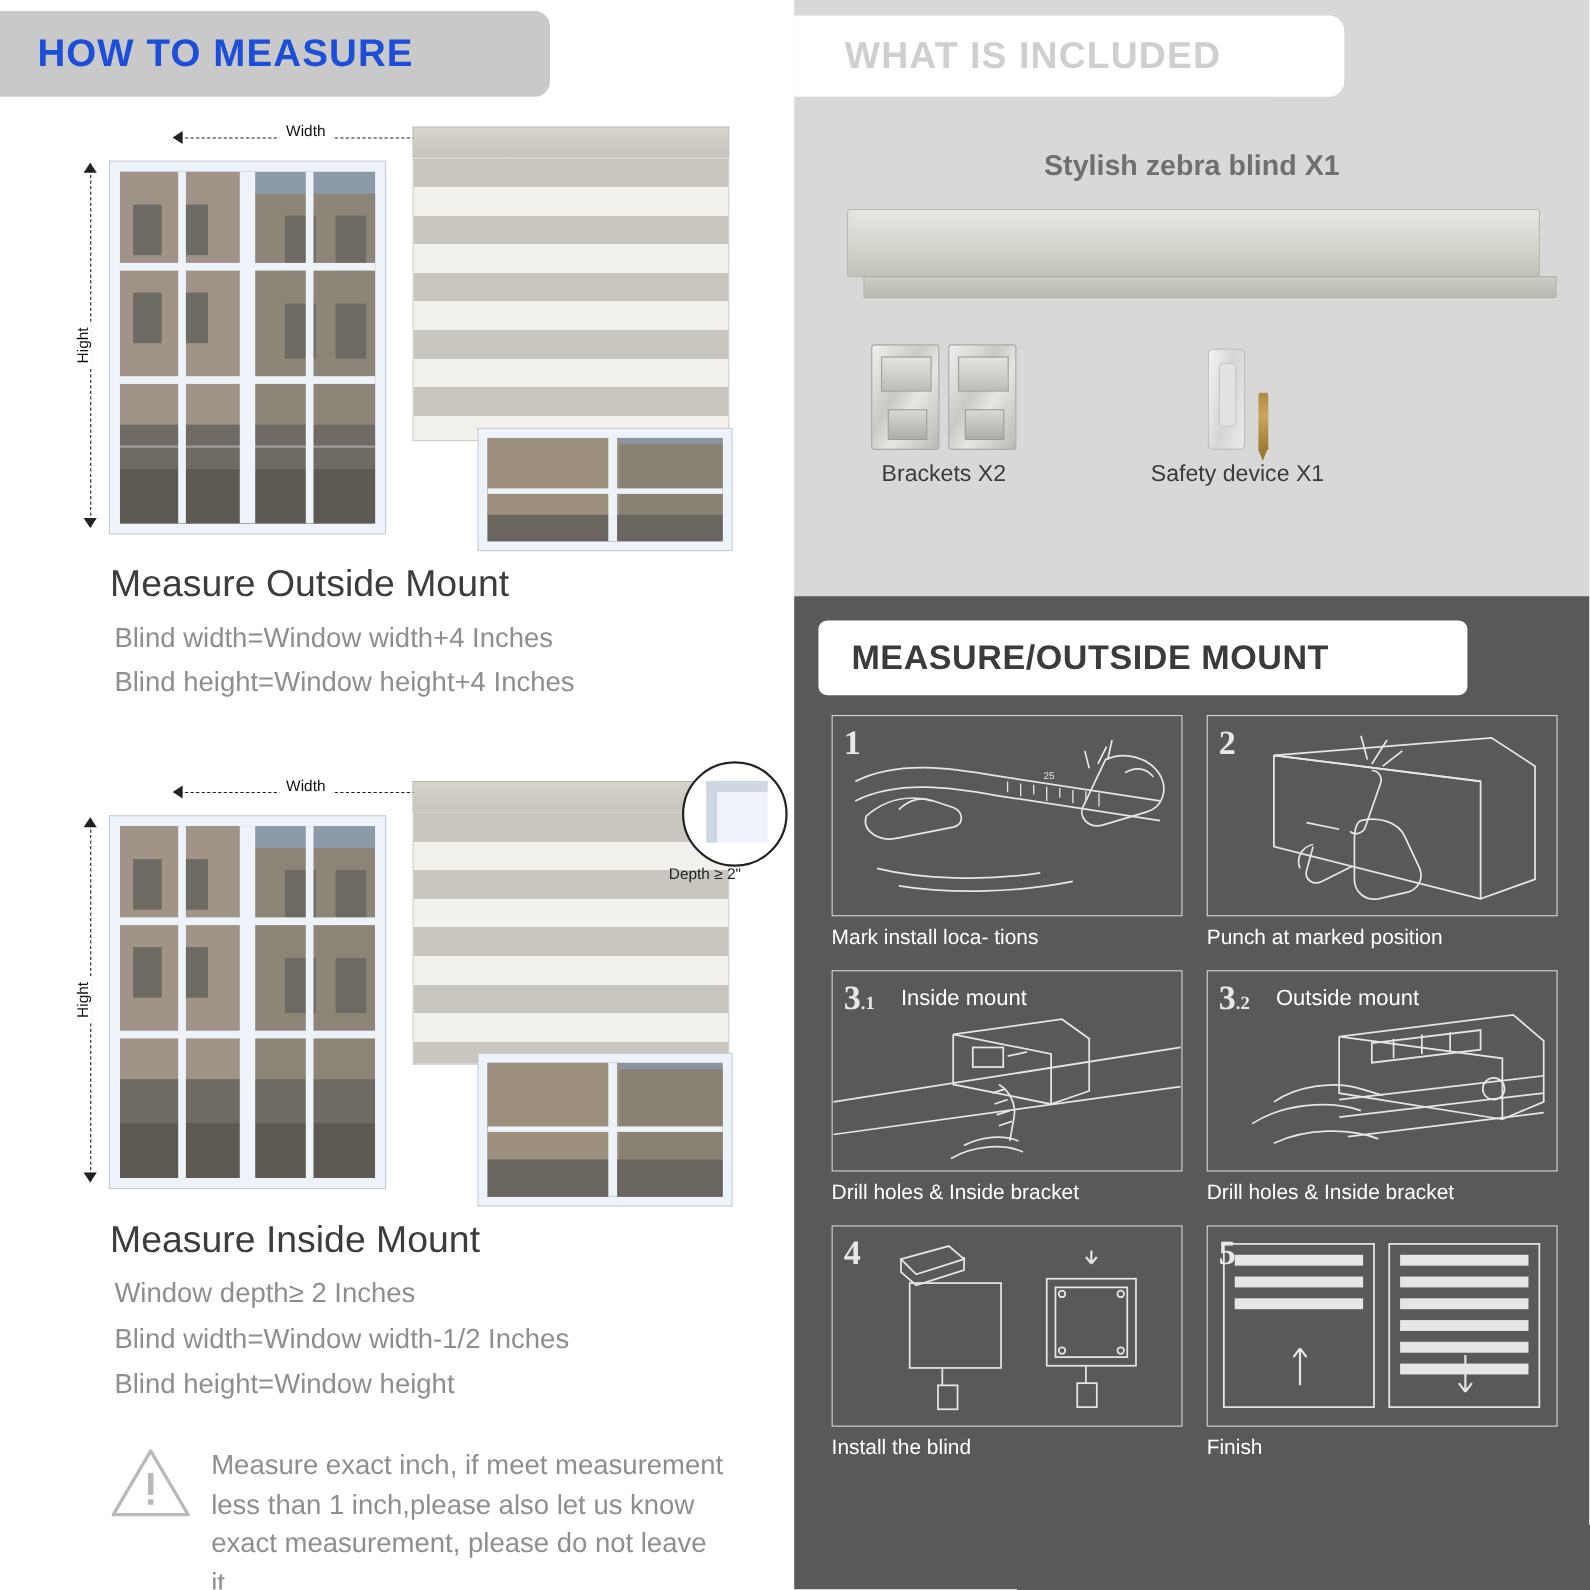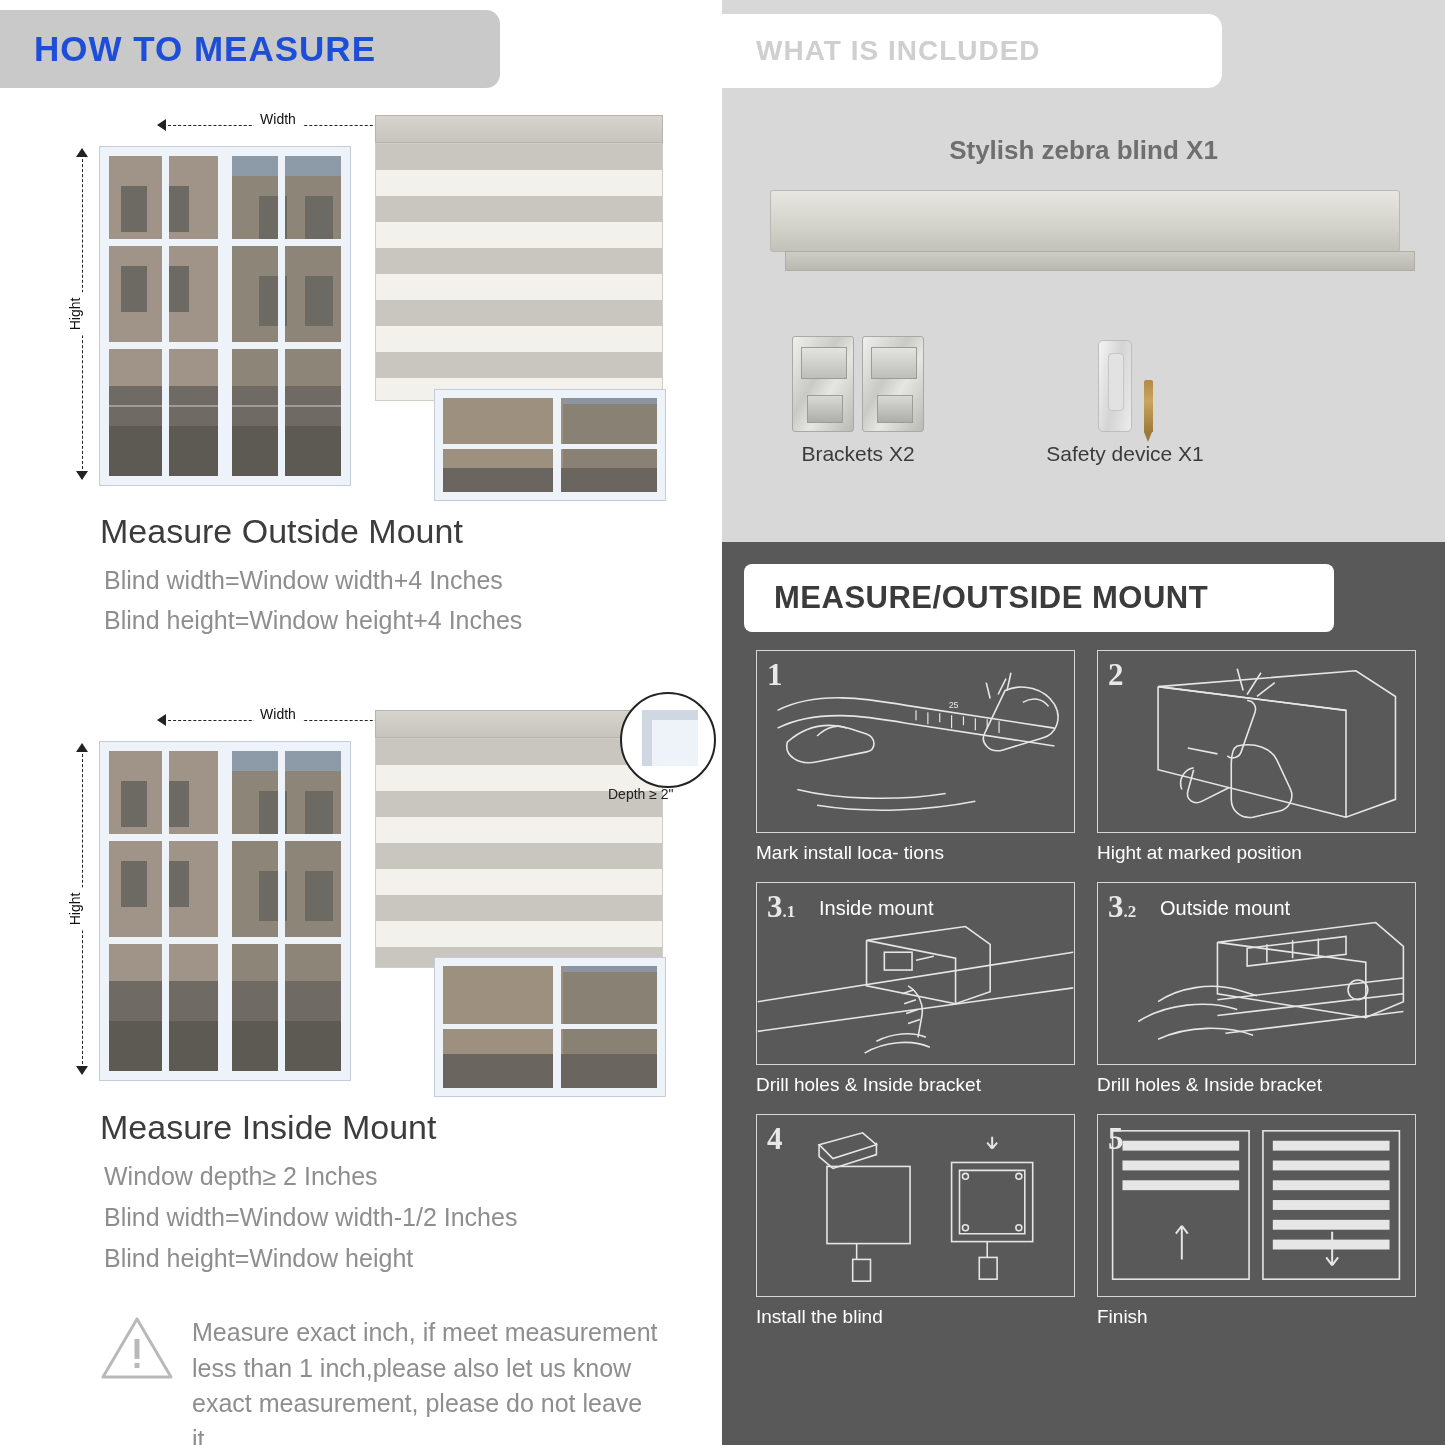--- a/index.html
+++ b/index.html
@@ -133,37 +133,37 @@
   
   .right-top {
     position:absolute; left:722px; top:0; width:723px; height:542px;
     background:#d8d8d8;
   }
   .badge-right {
     position:absolute; left:0; top:14px; width:500px; height:74px;
     background:#ffffff; border-radius:0 14px 14px 0;
     display:flex; align-items:center; padding-left:34px;
   }
-  .badge-right span { color:#cfcfcf; font-size:28px; font-weight:bold; letter-spacing:1px; }
+  .badge-right span { color:#cfcfcf; font-size:34px; font-weight:bold; letter-spacing:1px;margin-left:12px; }
 
   .inc-title {
     position:absolute; top:135px; width:100%; text-align:center;
     font-size:26px; font-weight:bold; color:#6f6f6f;
   }
   .inc-blind {
     position:absolute; left:48px; top:190px; width:630px; height:62px;
     background:linear-gradient(#e7e6e1,#d2d1ca 60%,#c2c1ba);
     border:1px solid #b9b8b1; border-radius:3px;
   }
   .inc-blind:after {
     content:""; position:absolute; left:14px; right:-16px; top:60px; height:18px;
     background:linear-gradient(#cdccc5,#b9b8b1); border:1px solid #aeada6;
   }
 
-  .parts { position:absolute; left:48px; top:336px; width:630px; height:180px; }
+  .parts { position:absolute; left:48px; top:313px; width:630px; height:180px; }
   .part { position:absolute; text-align:center; }
   .part-label { font-size:21px; color:#3b3b3b; margin-top:10px; }
 
   .bracket {
     width:62px; height:96px; position:relative; display:inline-block; margin:0 4px;
     background:linear-gradient(120deg,#f0f0ee,#c9c9c5 40%,#e6e6e3 60%,#b9b9b5);
     border:1px solid #a9a9a5; border-radius:3px;
   }
   .bracket:before {
     content:""; position:absolute; left:8px; top:10px; width:44px; height:30px;
@@ -472,21 +472,21 @@
                 <path d="M140 96 c18 -4 34 2 40 14 l14 30 c4 10 -2 20 -12 22 l-26 6 c-12 2 -22 -6 -22 -18 l0 -36 c0 -10 2 -16 6 -18z"></path>
                 <path d="M132 138 l-28 14 c-8 4 -16 -2 -14 -10 l6 -22"></path>
                 <path d="M96 118 c-10 2 -16 12 -12 22"></path>
                 <path d="M120 104 l-30 -6"></path>
               </svg>
             </div>
             <div class="step-num">
               <span>2</span><span class="sub"></span>
             </div>
           </div>
-          <div class="step-cap">Hight at  marked position</div>
+          <div class="step-cap">Punch at  marked position</div>
         </div>
       </div>
 
       <div class="step-row">
 
         <div class="step">
           <div class="step-img">
             <div class="sketch">
               <svg viewBox="0 0 319 183" stroke="#e6e6e6" fill="none" stroke-width="1.6">
                 <path d="M0 120 L319 70"></path>

